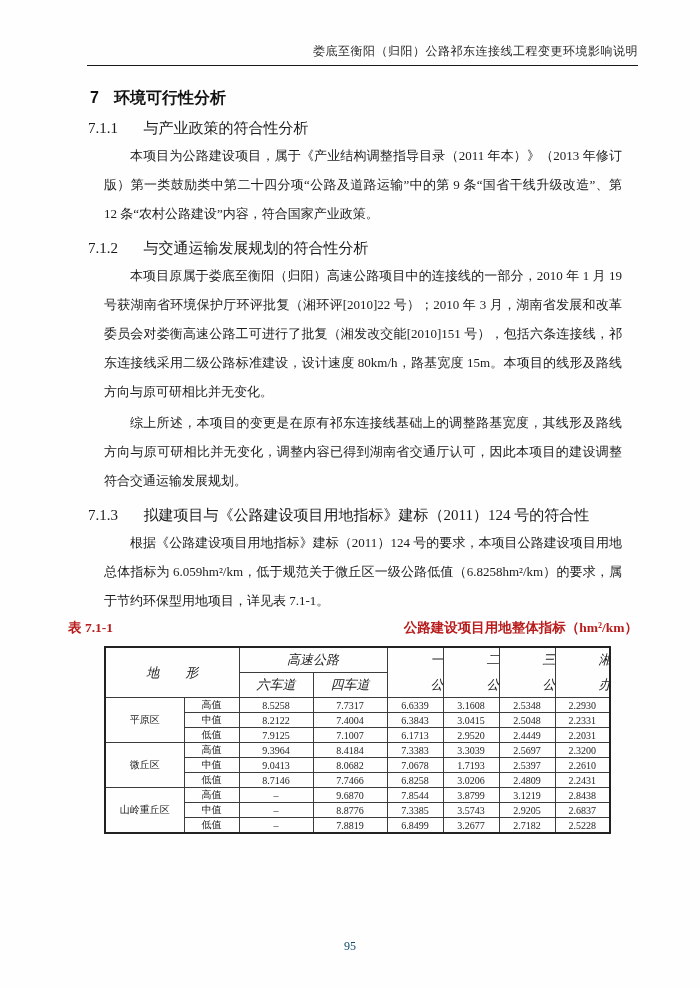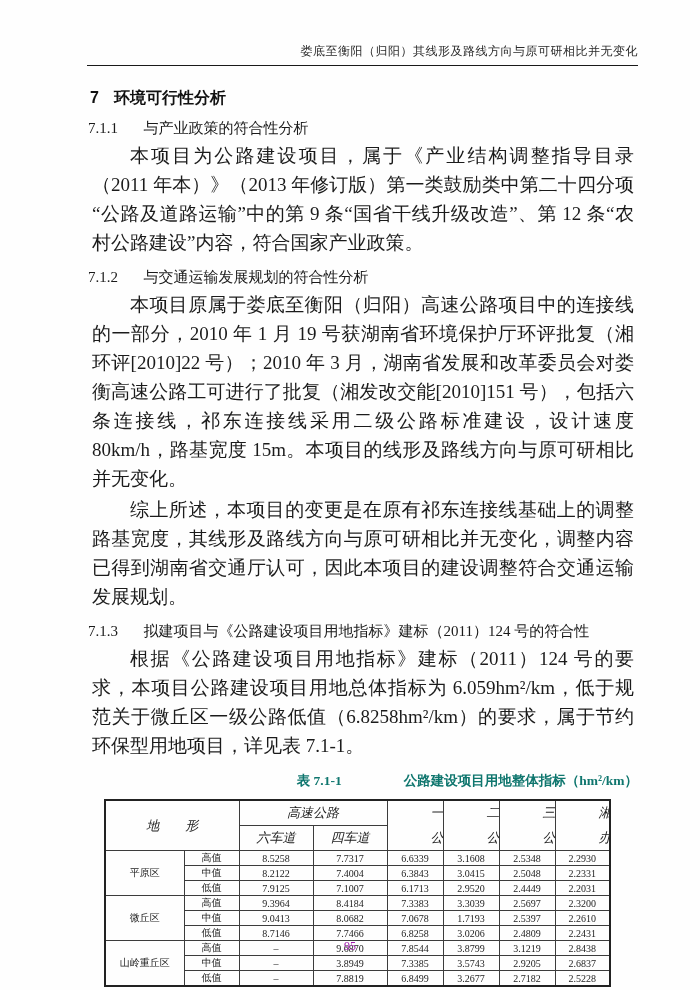--- a/index.html
+++ b/index.html
@@ -56,37 +56,37 @@
   h3.subsection {
     font-size: 15px;
     font-weight: normal;
     margin: 9px 0 2px 0;
     line-height: 22px;
     color: #1a1a1a;
   }
   h3.subsection .sec-num { margin-right: 1.7em; }
   
   p.body-para {
-    font-size: 19px;
+    font-size: 13px;
     line-height: 29px;
     text-indent: 2em;
     text-align: justify;
     text-justify: inter-character;
-    margin: 2px 4px;
+    margin: 2px 16px;
     color: #1b1b1b;
   }
   
   .table-caption {
     display: flex;
-    justify-content: flex-end;
+    justify-content: space-between;
     gap: 62px;
     font-weight: bold;
     font-size: 13.5px;
-    margin: 12px 0 9px -20px;
-    color: #0f766e;
+    margin: 4px 0 9px -20px;
+    color: #b91c1c;
   }
   
   table.doc-table {
     border-collapse: collapse;
     table-layout: fixed;
     width: 505px;
     margin: 0 auto 0 16px;
     font-size: 10px;
     color: #222;
   }
@@ -109,30 +109,30 @@
   }
   tr.group-start td { border-top: 1.3px solid #2a2a2a; }
   
   .page-number {
     position: absolute;
     bottom: 36px;
     left: 0;
     width: 100%;
     text-align: center;
     font-size: 12px;
-    color: #a21caf;
+    color: #0c4a6e;
   }
 </style>
 </head>
 <body>
 
 <div class="page">
 
   <header>
-    <div class="running-header">娄底至衡阳（归阳）其线形及路线方向与原可研相比并无变化</div>
+    <div class="running-header">娄底至衡阳（归阳）公路祁东连接线工程变更环境影响说明</div>
     <hr class="header-rule">
   </header>
 
   <main>
 
     <h1 class="chapter">
       <span class="sec-num">7</span><span>环境可行性分析</span>
     </h1>
 
 
@@ -248,21 +248,21 @@
             <td>–</td>
             <td>9.6870</td>
             <td>7.8544</td>
             <td>3.8799</td>
             <td>3.1219</td>
             <td>2.8438</td>
           </tr>
           <tr>
             <td>中值</td>
             <td>–</td>
-            <td>3.8949</td>
+            <td>8.8776</td>
             <td>7.3385</td>
             <td>3.5743</td>
             <td>2.9205</td>
             <td>2.6837</td>
           </tr>
           <tr>
             <td>低值</td>
             <td>–</td>
             <td>7.8819</td>
             <td>6.8499</td>

